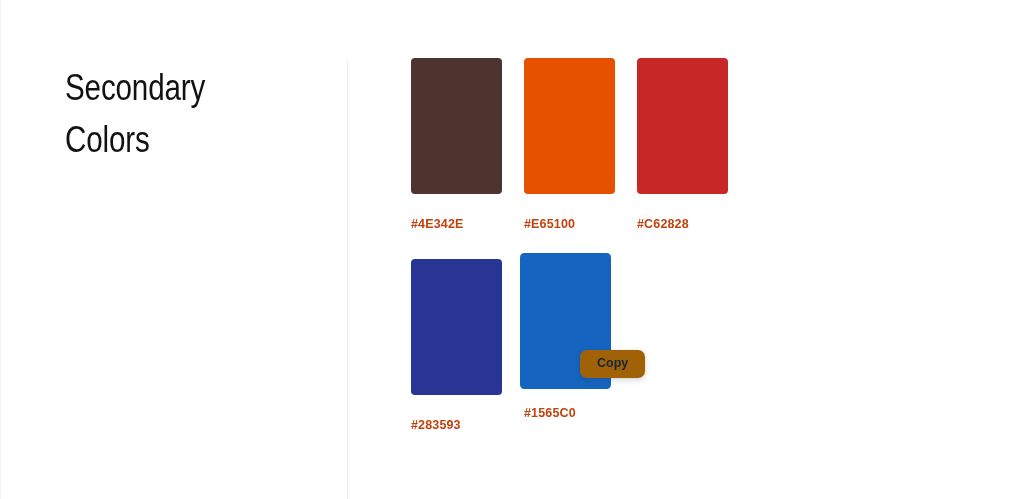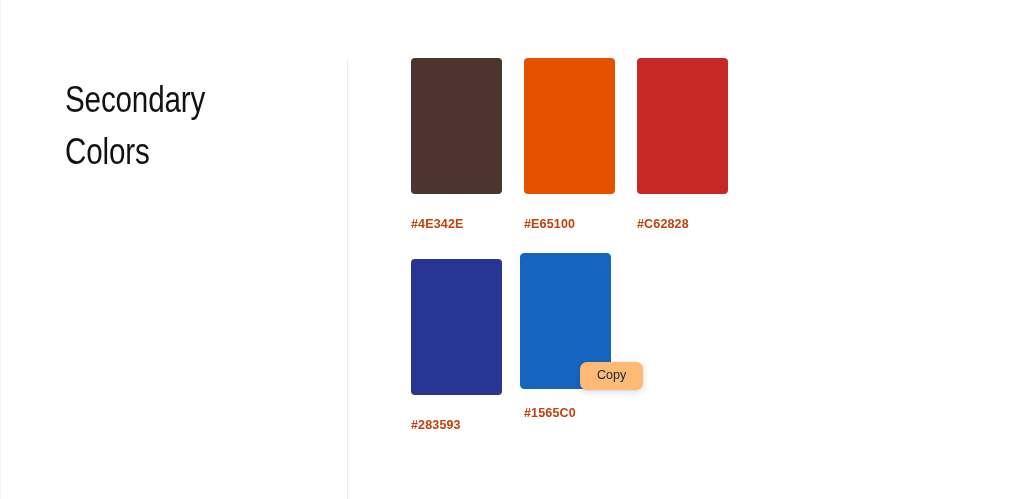--- a/index.html
+++ b/index.html
@@ -21,21 +21,21 @@
     height: 499px;
     background: #ffffff;
     box-sizing: border-box;
     border-left: 1px solid #f2f4f6;
   }
 
   
   .title-col {
     position: absolute;
     left: 0;
-    top: 12px;
+    top: 0;
     width: 346px;
     height: 430px;
   }
 
   .section-title {
     position: absolute;
     left: 64px;
     top: 62px;
     width: 260px;
     margin: 0;
@@ -108,26 +108,26 @@
     font-weight: 700;
     letter-spacing: 0.15px;
     color: #c2410c;
     white-space: nowrap;
   }
 
   
   .copy-pill {
     position: absolute;
     left: 56px;
-    top: 103px;
+    top: 91px;
     padding: 6px 17px 7px 17px;
-    background: #fdba74;
+    background: #a16207;
     border-radius: 7px;
     font-size: 12.5px;
-    font-weight: 400;
+    font-weight: 700;
     color: #16263a;
     line-height: 15px;
     box-shadow: 0 2px 6px rgba(22, 40, 70, 0.18),
                 0 0 0 0.5px rgba(22, 40, 70, 0.06);
     white-space: nowrap;
     z-index: 5;
     pointer-events: auto;
   }
 </style>
 </head>

